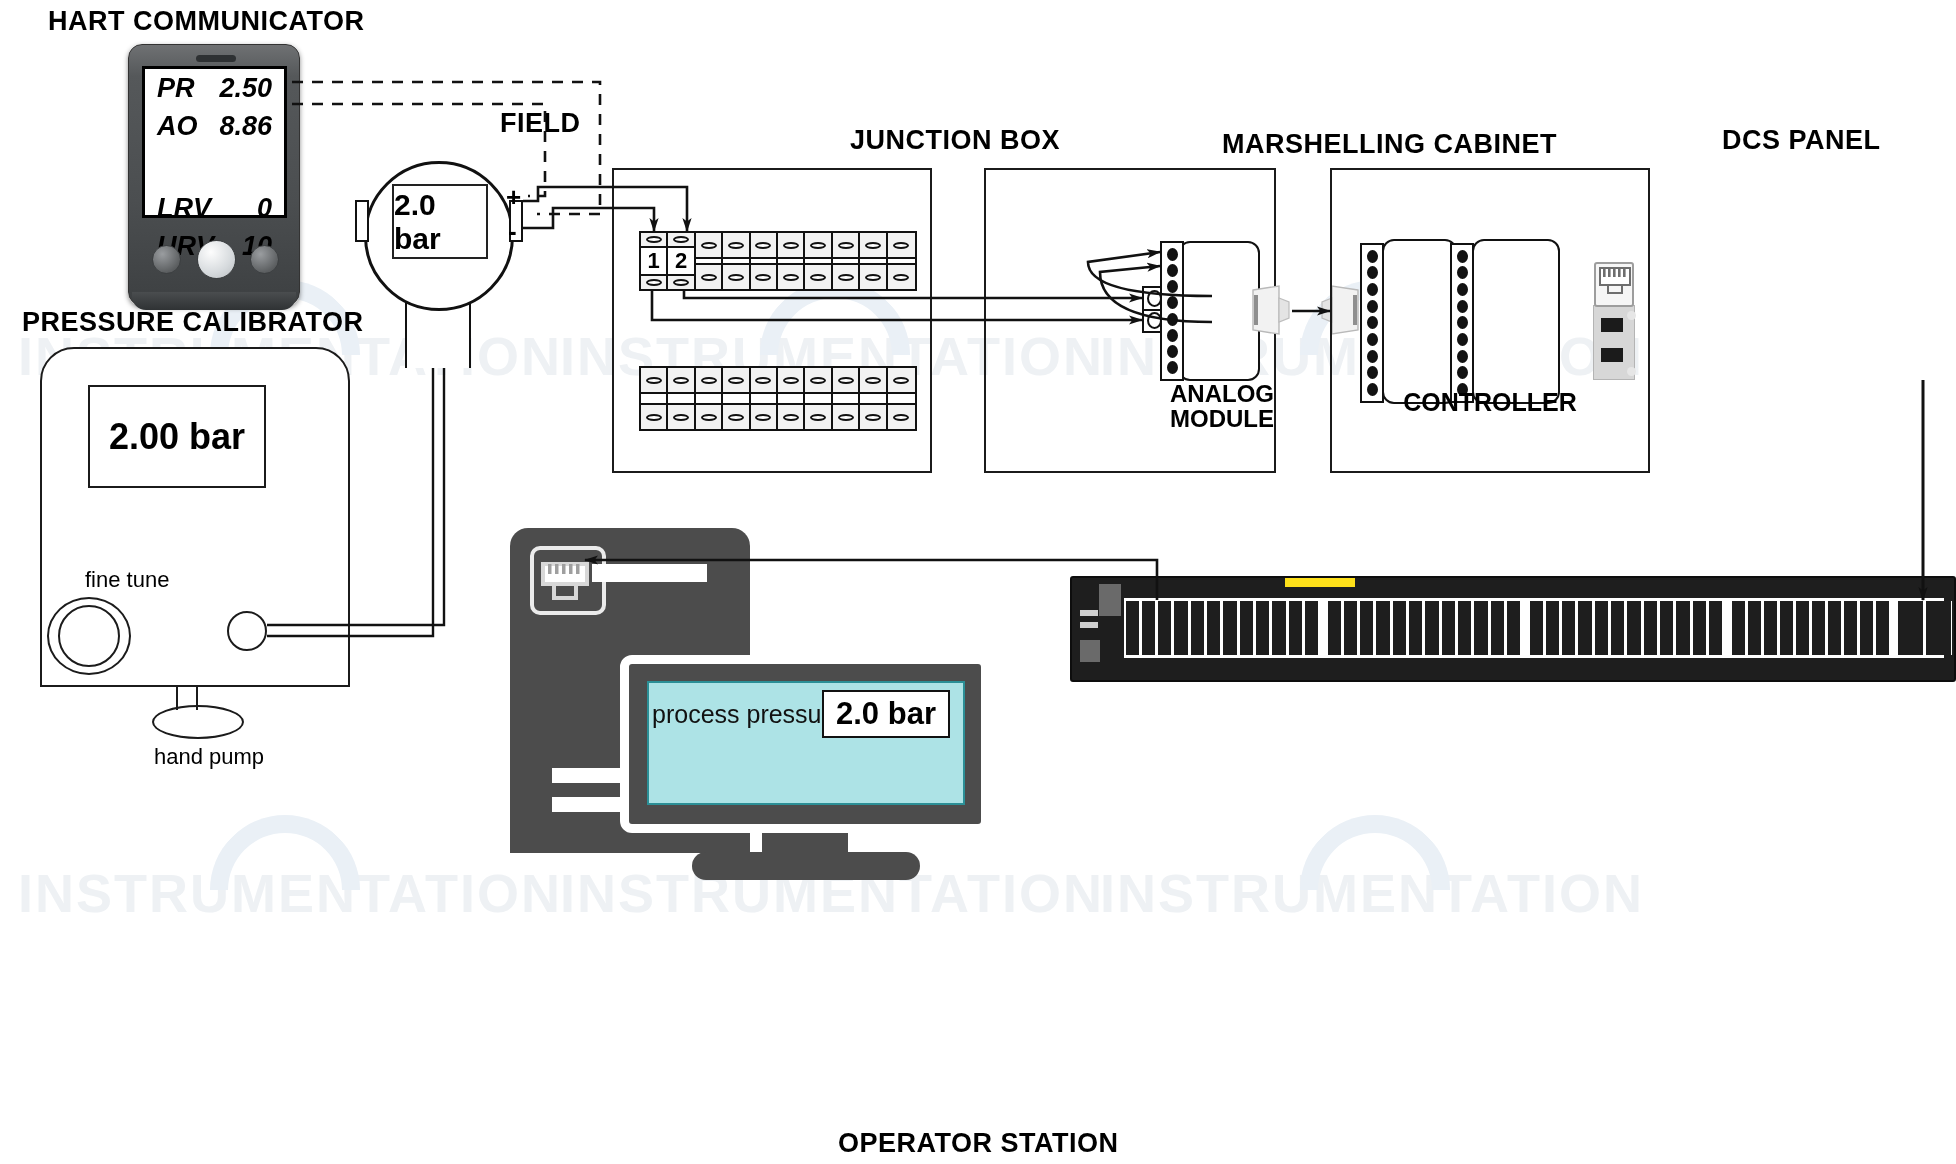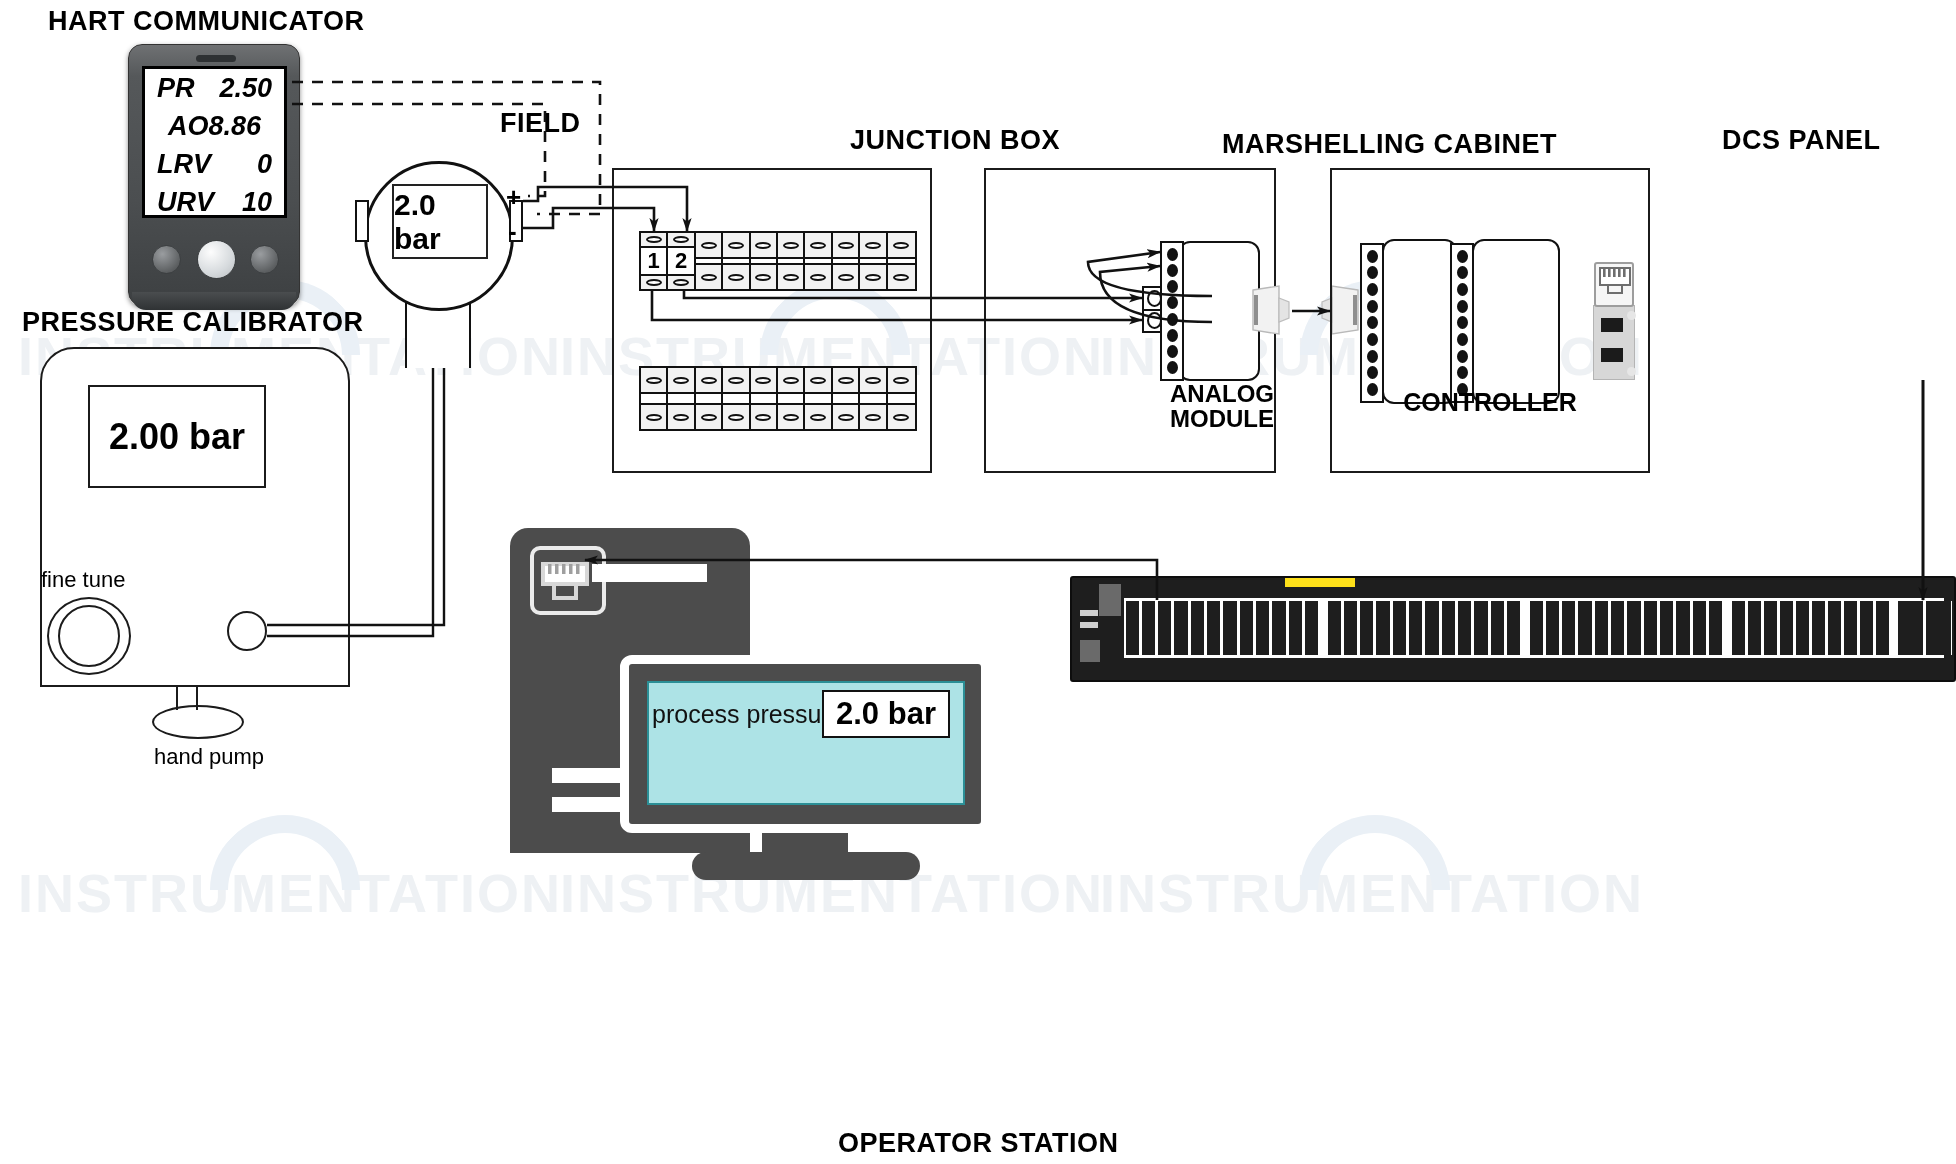--- a/index.html
+++ b/index.html
@@ -158,44 +158,44 @@
   <div class="title" style="left:838px; top:1128px;">OPERATOR STATION</div>
 
   <div class="hart-body" style="left:128px; top:44px; width:172px; height:262px;"></div>
   <div class="hart-speaker" style="left:196px; top:55px; width:40px; height:7px;"></div>
 
   <div class="hart-screen" style="left:142px; top:66px; width:145px; height:152px;font-style:italic;">
     <div class="hart-row" style="height:38px;">
       <span>PR</span>
       <span>2.50</span>
     </div>
-    <div class="hart-row" style="height:38px;justify-content:center;">
+    <div class="hart-row" style="height:38px;">
       <span>AO</span>
       <span>8.86</span>
     </div>
-    <div class="hart-row" style="height:38px;">
+    <div class="hart-row" style="height:38px;margin-top:44px;">
       <span>LRV</span>
       <span>0</span>
     </div>
     <div class="hart-row" style="height:38px;">
       <span>URV</span>
       <span>10</span>
     </div>
   </div>
 
   <div class="hart-btn" style="left:152px; top:245px; width:29px; height:29px;"></div>
   <div class="hart-btn main" style="left:197px; top:240px; width:39px; height:39px;"></div>
   <div class="hart-btn" style="left:250px; top:245px; width:29px; height:29px;"></div>
   <div class="hart-foot" style="left:132px; top:292px; width:164px; height:18px;"></div>
 
   <div class="cal-body" style="left:40px; top:347px; width:310px; height:340px;"></div>
   <div class="cal-screen" style="left:88px; top:385px; width:178px; height:103px;">
     <span>2.00 bar</span>
   </div>
-  <div class="lbl" style="left:41px; top:567px;">fine tune</div>
+  <div class="lbl" style="left:41px; top:567px;padding-left:44px;">fine tune</div>
   <div class="knob-outer" style="left:47px; top:597px; width:84px; height:78px;"></div>
   <div class="knob-inner" style="left:58px; top:605px; width:62px; height:62px;"></div>
   <div class="knob-outer" style="left:227px; top:611px; width:40px; height:40px;"></div>
   <div class="pump-stem" style="left:176px; top:687px; width:22px; height:23px;"></div>
   <div class="pump-base" style="left:152px; top:705px; width:92px; height:34px;"></div>
   <div class="lbl" style="left:154px; top:744px;">hand pump</div>
 
   <div class="xmtr-neck" style="left:405px; top:290px; width:66px; height:78px;"></div>
   <div class="xmtr-circle" style="left:364px; top:161px; width:150px; height:150px;"></div>
   <div class="xmtr-disp" style="left:392px; top:184px; width:96px; height:75px;">

